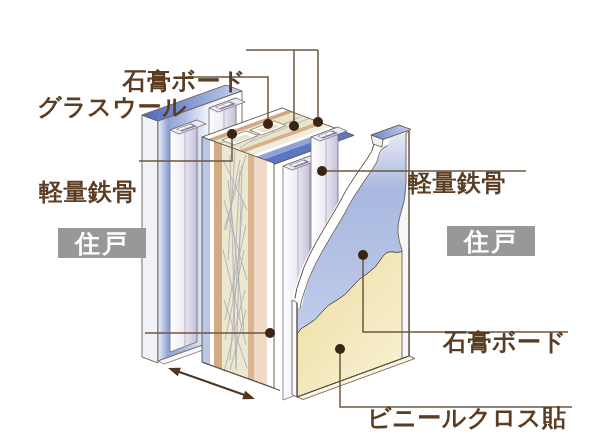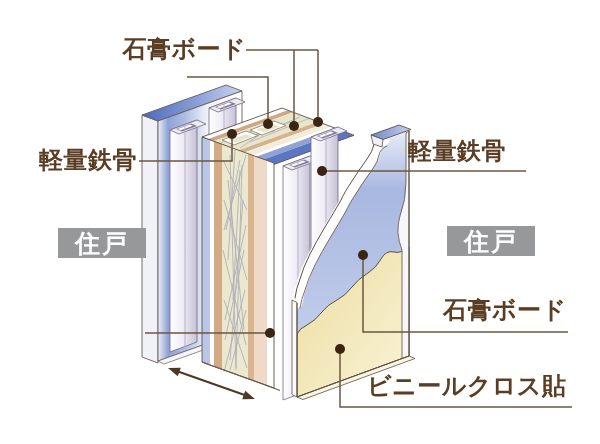--- a/index.html
+++ b/index.html
@@ -5,21 +5,21 @@
   html,body{margin:0;padding:0;background:#ffffff;}
   .stage{
     position:relative;width:600px;height:444px;background:#ffffff;
     font-family:"Liberation Serif","DejaVu Serif",serif;
     overflow:hidden;
   }
   .stage svg{position:absolute;left:0;top:0;}
   .lbl{
     position:absolute;white-space:nowrap;
     font-size:24px;font-weight:700;color:#5a3d22;
-    line-height:1;letter-spacing:0.5px;
+    line-height:1;letter-spacing:0.5px;margin-top:32px;
   }
   .anch-r{transform:translate(-100%,-50%);}
   .anch-l{transform:translate(0,-50%);}
   .anch-c{transform:translate(-50%,-50%);}
   .badge{
     position:absolute;width:88px;height:30px;background:#97989a;
     color:#ffffff;font-family:"Liberation Sans","DejaVu Sans",sans-serif;
     font-weight:700;font-size:25px;line-height:30px;text-align:center;
     letter-spacing:2px;
   }
@@ -214,20 +214,21 @@
       <circle cx="340" cy="349" r="5"></circle>
     </g>
     <g>
       <line x1="178" y1="371.5" x2="246" y2="395.5" stroke="#4f3823" stroke-width="2"></line>
       <polygon fill="#4f3823" points="168,368 180.8,367.8 177.8,376.2"></polygon>
       <polygon fill="#4f3823" points="255,399 245.2,390.8 242.2,399.2"></polygon>
     </g>
   </svg>
 
   <div class="lbl anch-r" style="left:246px;top:49px;">石膏ボード</div>
+  <div class="lbl anch-r" style="left:187px;top:75px;">グラスウール</div>
   <div class="lbl anch-r" style="left:137px;top:160px;">軽量鉄骨</div>
   <div class="lbl anch-l" style="left:408px;top:151px;">軽量鉄骨</div>
   <div class="lbl anch-l" style="left:443px;top:310px;">石膏ボード</div>
   <div class="lbl anch-l" style="left:367px;top:386px;">ビニールクロス貼</div>
 
   <div class="badge" style="left:58px;top:228px;">住戸</div>
   <div class="badge" style="left:447px;top:226px;">住戸</div>
 
 
 </div>

